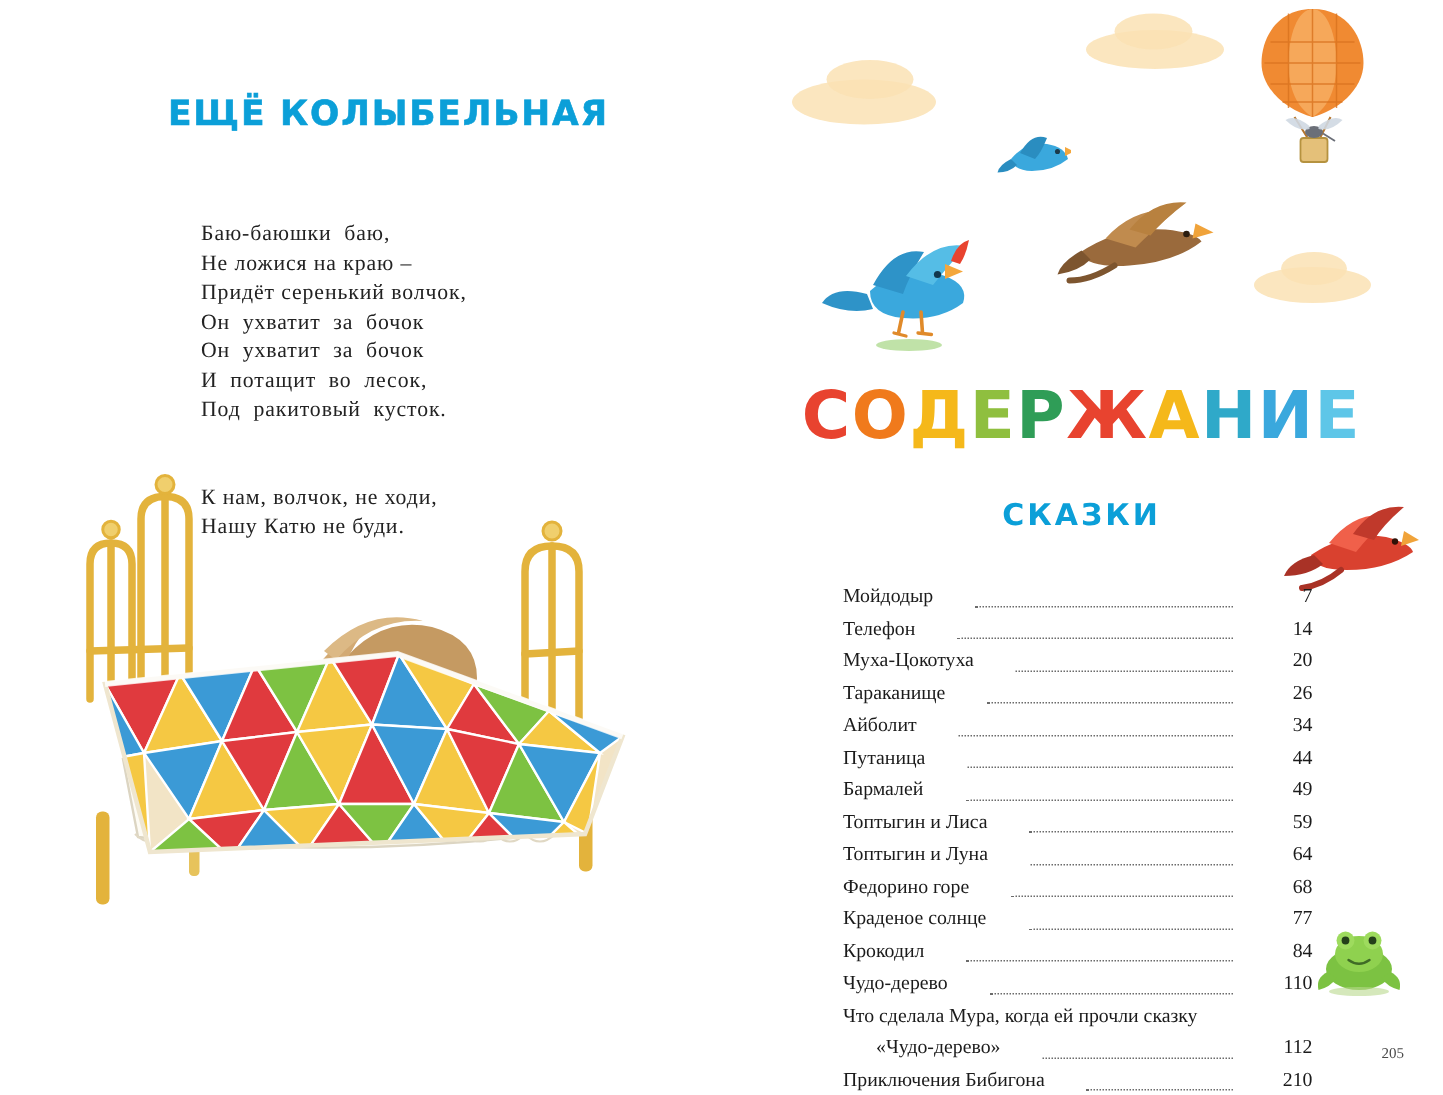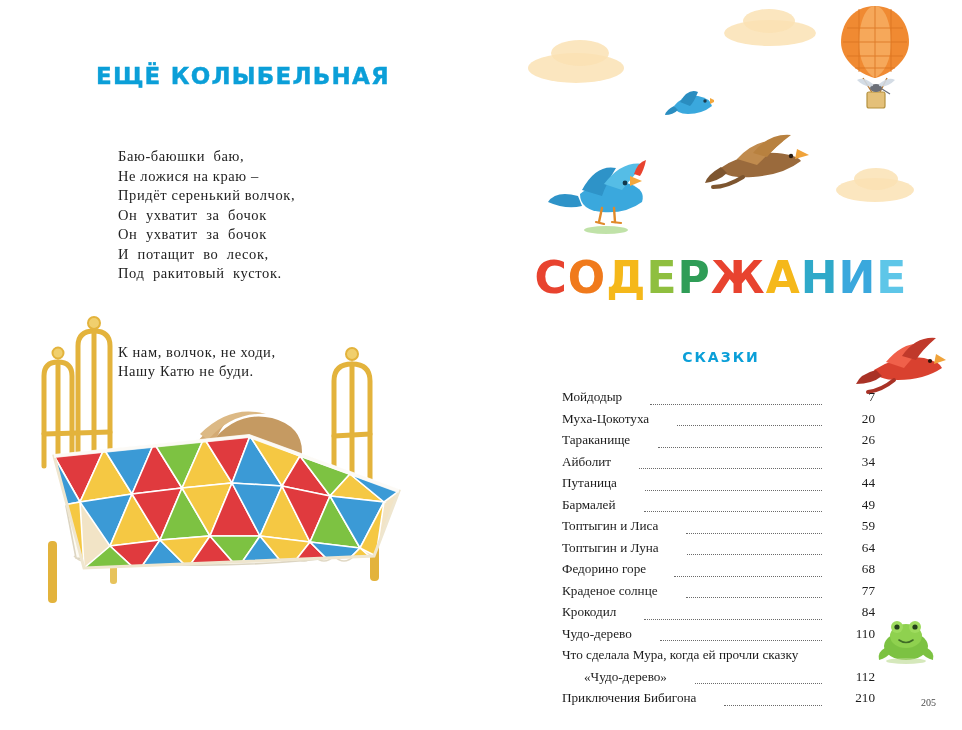--- a/index.html
+++ b/index.html
@@ -12,21 +12,21 @@
     height: 730px;
     position: relative;
     overflow: hidden;
     font-family: "Liberation Serif", serif;
     color: #1b1b1b;
   }
 
   
   #left-page {
     position: absolute;
-    left: 0; top: 0;
+    left: 16px; top: 0;
     width: 481px; height: 730px;
   }
 
   #poem-title {
     position: absolute;
     left: 96px; top: 63px;
     font-family: "DejaVu Sans", sans-serif;
     font-weight: bold;
     font-size: 23px;
     letter-spacing: 1.2px;
@@ -39,21 +39,21 @@
     position: absolute;
     left: 118px; top: 108px;
     font-family: Liberation Serif, serif;
     font-size: 14.5px;
     line-height: 19.5px;
     color: #222;
     letter-spacing: 0.6px;
     white-space: pre;
   }
   #poem-body .stanza { margin: 0; }
-  #poem-body .stanza + .stanza { margin-top: 20px; }
+  #poem-body .stanza + .stanza { }
 
   
   #bed-illustration {
     position: absolute;
     left: 14px; top: 306px;
     width: 420px; height: 310px;
   }
 
   
   #right-page {
@@ -70,26 +70,26 @@
     font-family: "DejaVu Sans", sans-serif;
     font-weight: bold;
     font-size: 44px;
     letter-spacing: 1px;
     white-space: nowrap;
   }
   #contents-title span { display: inline-block; }
 
   #section-title {
     position: absolute;
-    left: 30px; top: 349px;
+    left: 30px; top: 331px;
     width: 420px;
     text-align: center;
     font-family: "DejaVu Sans", sans-serif;
     font-weight: bold;
-    font-size: 14px;
+    font-size: 20px;
     letter-spacing: 2px;
     color: #0b9fd8;
   }
 
   #toc {
     position: absolute;
     left: 81px; top: 386px;
     width: 313px;
   }
   .toc-row {
@@ -339,20 +339,25 @@
 
   <div id="section-title">СКАЗКИ</div>
 
   <div id="toc">
     <div class="toc-row">
       <span class="toc-label">Мойдодыр</span>
       <span class="toc-dots"></span>
       <span class="toc-page">7</span>
     </div>
     <div class="toc-row">
+      <span class="toc-label">Телефон</span>
+      <span class="toc-dots"></span>
+      <span class="toc-page">14</span>
+    </div>
+    <div class="toc-row">
       <span class="toc-label">Муха-Цокотуха</span>
       <span class="toc-dots"></span>
       <span class="toc-page">20</span>
     </div>
     <div class="toc-row">
       <span class="toc-label">Тараканище</span>
       <span class="toc-dots"></span>
       <span class="toc-page">26</span>
     </div>
     <div class="toc-row">

